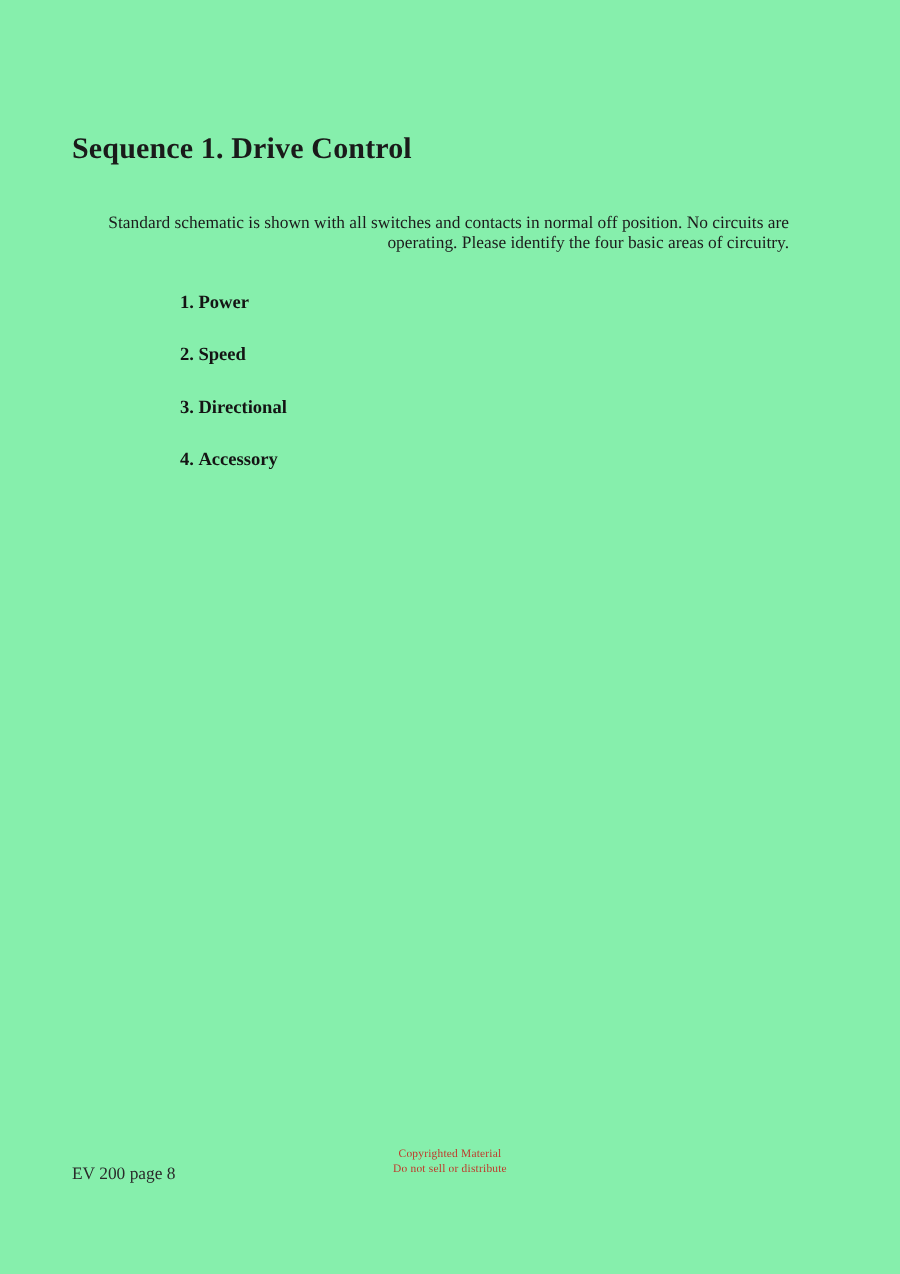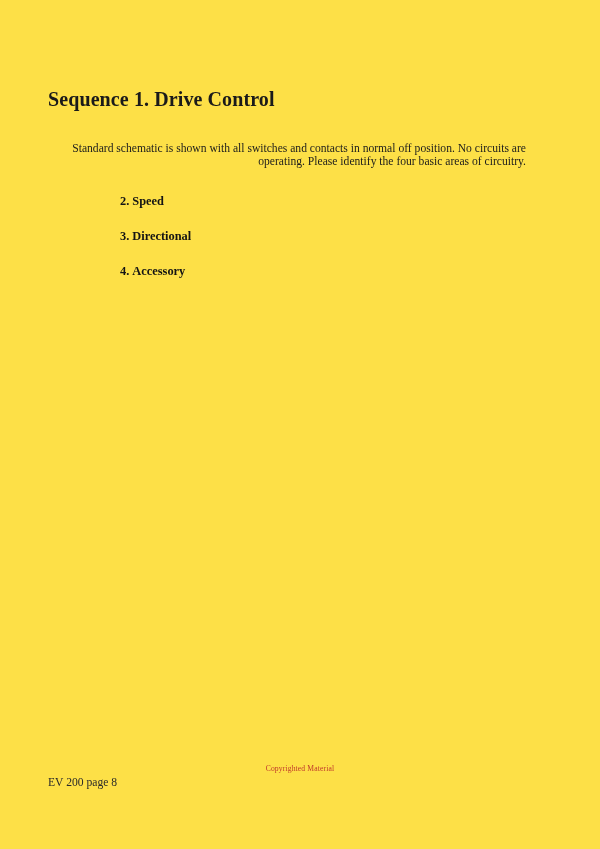--- a/index.html
+++ b/index.html
@@ -108,41 +108,45 @@
   }
 
   #copyright-stamp .stamp-line {
     display: block;
     white-space: nowrap;
   }
 </style>
 </head>
 <body>
 
-<div id="page" style="background: #fde047;">
+<div id="page" style="background: #86efac;">
 
   <div id="content">
 
     <h1 class="doc-title">Sequence 1. Drive Control</h1>
 
     <p class="doc-paragraph">Standard schematic is shown with all switches and contacts in normal off position. No circuits are operating. Please identify the four basic areas of circuitry.</p>
 
     <ul class="item-list">
+      <li>
+        <span class="item-num">1.</span><span class="item-label">Power</span>
+      </li>
       <li>
         <span class="item-num">2.</span><span class="item-label">Speed</span>
       </li>
       <li>
         <span class="item-num">3.</span><span class="item-label">Directional</span>
       </li>
       <li>
         <span class="item-num">4.</span><span class="item-label">Accessory</span>
       </li>
     </ul>
 
   </div>
 
   <div id="footer-page-label">EV 200 page 8</div>
 
   <div id="copyright-stamp" style="color: rgb(192, 57, 43);">
     <span class="stamp-line">Copyrighted Material</span>
+    <span class="stamp-line">Do not sell or distribute</span>
   </div>
 
 </div>
 
 </body></html>

